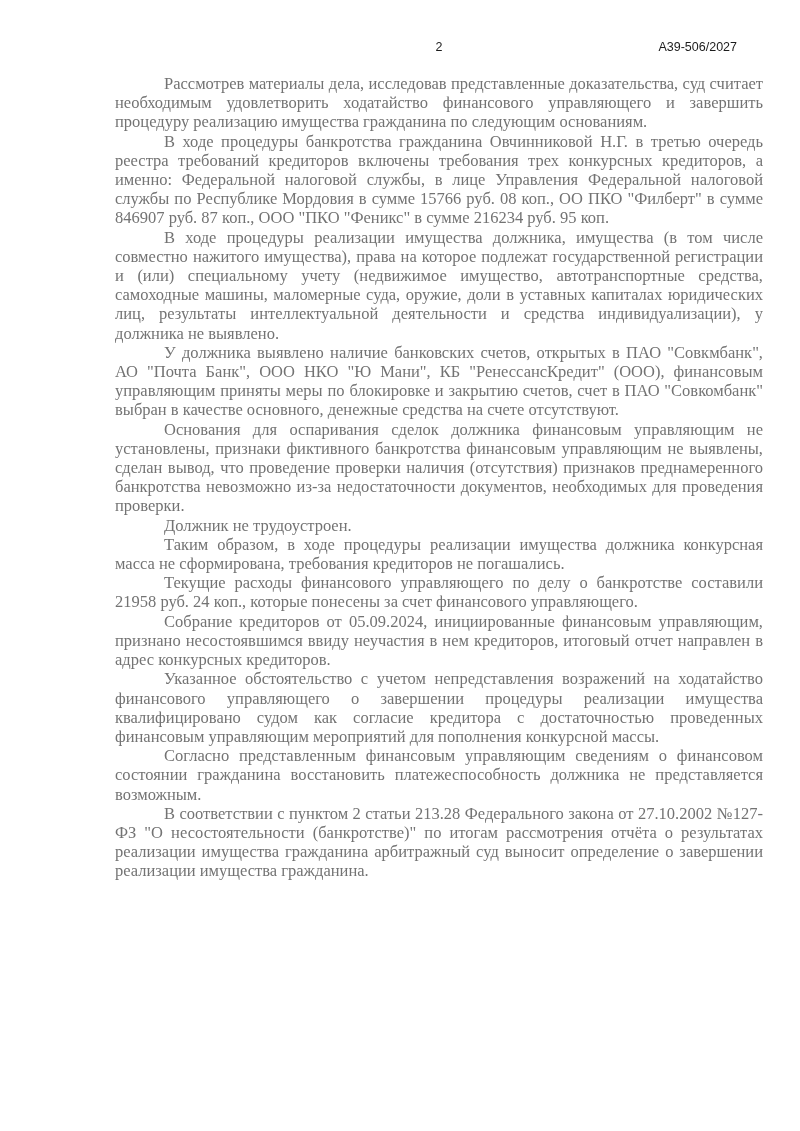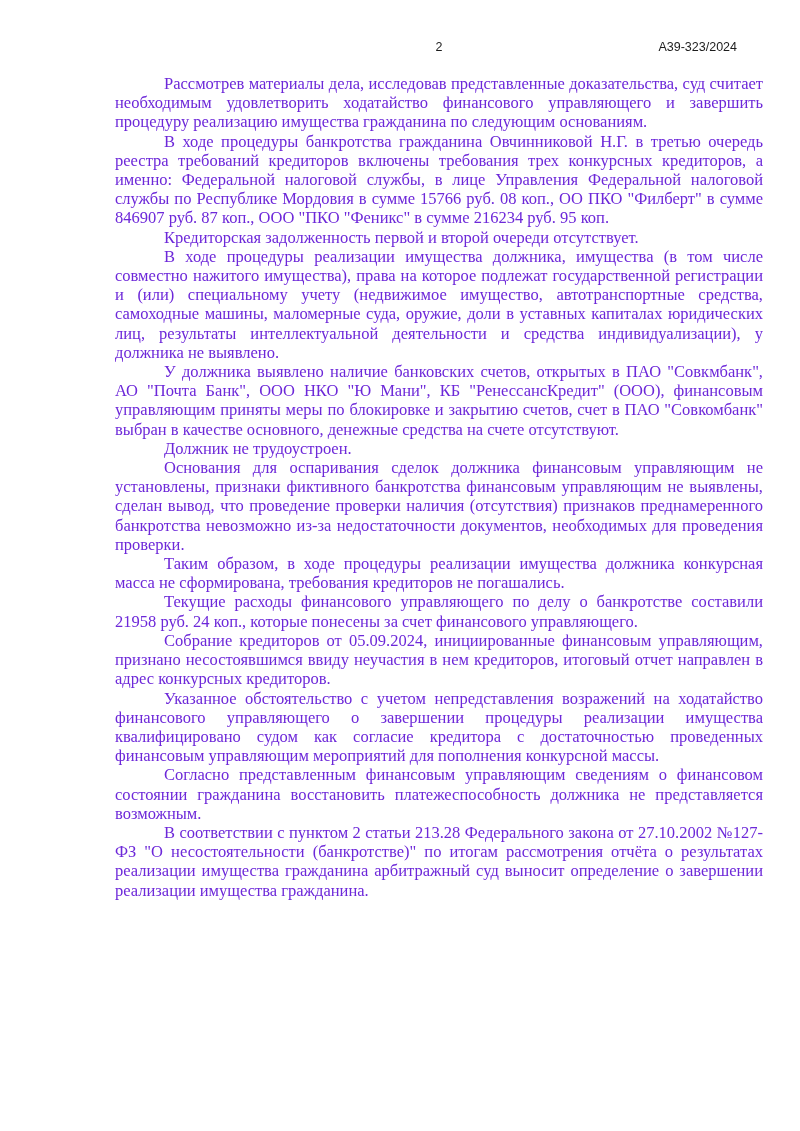--- a/index.html
+++ b/index.html
@@ -38,48 +38,47 @@
     white-space: nowrap;
   }
   .doc-body {
     position: absolute;
     top: 74px;
     left: 115px;
     width: 648px;
     font-family: "Liberation Serif", serif;
     font-size: 16.5px;
     line-height: 19.2px;
-    color: #6d28d9;
+    color: #737373;
     text-align: justify;
   }
   .doc-body p.para {
     margin: 0;
     padding: 0;
     text-indent: 49px;
   }
 </style>
 </head>
 <body>
 
 <div class="page">
 
   <div class="page-header">
     <div class="page-number">2</div>
-    <div class="case-number">А39-323/2024</div>
+    <div class="case-number">А39-506/2027</div>
   </div>
 
   <div class="doc-body">
 
   <p class="para">Рассмотрев материалы дела, исследовав представленные доказательства, суд считает необходимым удовлетворить ходатайство финансового управляющего и завершить процедуру реализацию имущества гражданина по следующим основаниям.</p>
       <p class="para">В ходе процедуры банкротства гражданина Овчинниковой Н.Г. в третью очередь реестра требований кредиторов включены требования трех конкурсных кредиторов, а именно: Федеральной налоговой службы, в лице Управления Федеральной налоговой службы по Республике Мордовия в сумме 15766 руб. 08 коп., ОО ПКО "Филберт" в сумме 846907 руб. 87 коп., ООО "ПКО "Феникс" в сумме 216234 руб. 95 коп.</p>
-      <p class="para">Кредиторская задолженность первой и второй очереди отсутствует.</p>
       <p class="para">В ходе процедуры реализации имущества должника, имущества (в том числе совместно нажитого имущества), права на которое подлежат государственной регистрации и (или) специальному учету (недвижимое имущество, автотранспортные средства, самоходные машины, маломерные суда, оружие, доли в уставных капиталах юридических лиц, результаты интеллектуальной деятельности и средства индивидуализации), у должника не выявлено.</p>
       <p class="para">У должника выявлено наличие  банковских счетов, открытых в ПАО "Совкмбанк", АО "Почта Банк", ООО НКО "Ю Мани", КБ "РенессансКредит" (ООО), финансовым управляющим приняты меры по блокировке и закрытию счетов, счет в ПАО "Совкомбанк" выбран в качестве основного, денежные средства на счете отсутствуют.</p>
+      <p class="para">Основания для оспаривания сделок должника финансовым управляющим не установлены, признаки фиктивного банкротства финансовым управляющим не выявлены, сделан вывод, что проведение проверки наличия (отсутствия) признаков преднамеренного банкротства невозможно из-за недостаточности документов, необходимых для проведения проверки.</p>
       <p class="para">Должник не трудоустроен.</p>
-      <p class="para">Основания для оспаривания сделок должника финансовым управляющим не установлены, признаки фиктивного банкротства финансовым управляющим не выявлены, сделан вывод, что проведение проверки наличия (отсутствия) признаков преднамеренного банкротства невозможно из-за недостаточности документов, необходимых для проведения проверки.</p>
       <p class="para">Таким образом, в ходе процедуры реализации имущества должника конкурсная масса не сформирована, требования кредиторов не погашались.</p>
       <p class="para">Текущие расходы финансового управляющего по делу о банкротстве составили 21958 руб. 24 коп., которые  понесены за счет финансового управляющего.</p>
       <p class="para">Собрание кредиторов от 05.09.2024,  инициированные финансовым управляющим, признано несостоявшимся ввиду неучастия в нем кредиторов, итоговый отчет направлен в адрес конкурсных кредиторов.</p>
       <p class="para">Указанное обстоятельство с учетом непредставления возражений на ходатайство финансового управляющего о завершении процедуры реализации имущества квалифицировано судом как согласие кредитора с достаточностью проведенных финансовым управляющим мероприятий для пополнения конкурсной массы.</p>
       <p class="para">Согласно представленным финансовым управляющим сведениям о финансовом состоянии гражданина восстановить платежеспособность должника не представляется возможным.</p>
       <p class="para">В соответствии с пунктом 2 статьи 213.28 Федерального закона от 27.10.2002 №127-ФЗ "О несостоятельности (банкротстве)" по итогам рассмотрения отчёта о результатах реализации имущества гражданина арбитражный суд выносит определение о завершении реализации имущества гражданина.</p>
     </div>
 
 </div>
 

